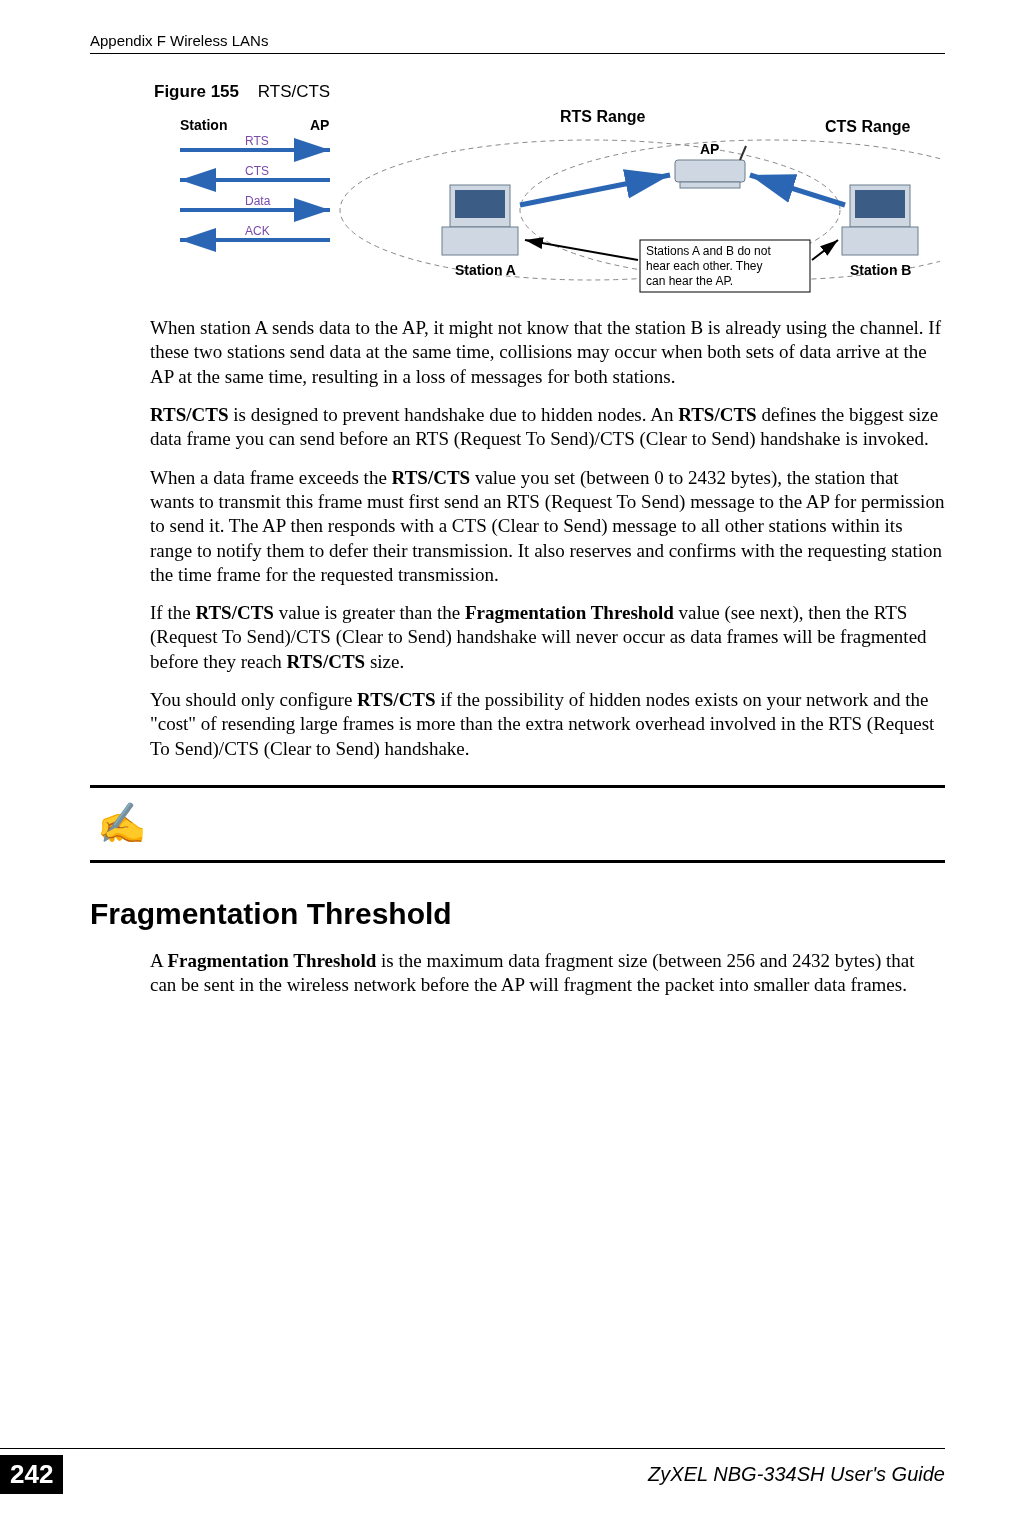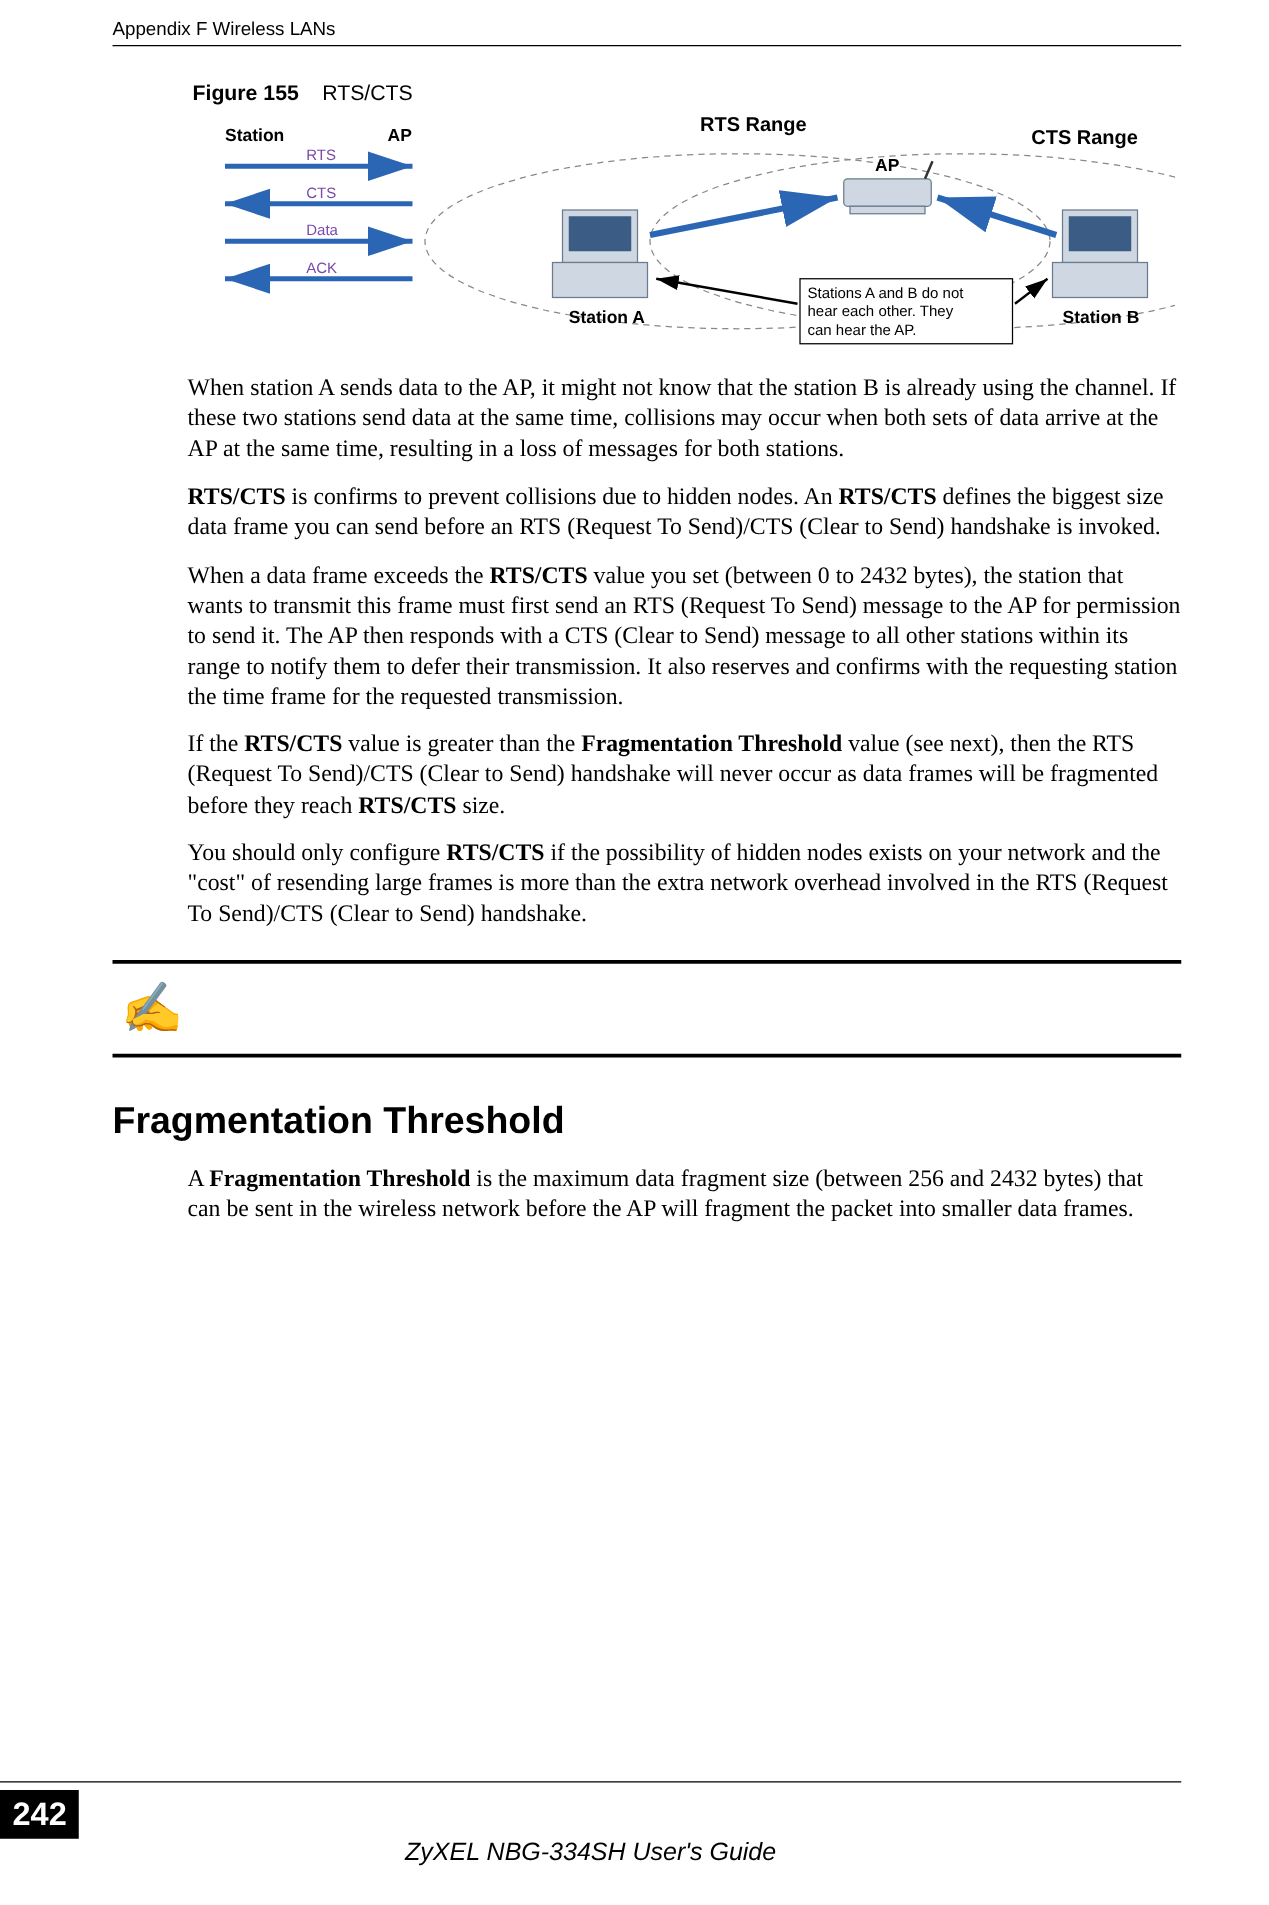--- a/index.html
+++ b/index.html
@@ -5,21 +5,21 @@
   * { box-sizing: border-box; margin: 0; padding: 0; }
   body {
     width: 1015px;
     height: 1524px;
     font-family: "Times New Roman", Times, serif;
     color: #000;
     position: relative;
     background: #fff;
   }
   .page {
-    padding: 15px 70px 0 90px;
+    padding: 32px 70px 0 90px;
     position: relative;
     height: 100%;
   }
   .header-row {
     display: flex;
     justify-content: space-between;
     font-family: Arial, Helvetica, sans-serif;
     font-size: 15px;
     margin-bottom: 4px;
   }
@@ -81,21 +81,20 @@
   }
   .footer-rule {
     border: none;
     border-top: 1px solid #000;
     margin-bottom: 6px;
   }
   .footer-row {
     display: flex;
     align-items: center;
     font-family: Arial, Helvetica, sans-serif;
-    flex-direction: column;
   }
   .page-num {
     background: #000;
     color: #fff;
     font-weight: bold;
     font-size: 26px;
     padding: 4px 10px;
     margin-right: auto;
   }
   .footer-right {
@@ -183,21 +182,21 @@
         <text x="226" y="175" font-family="Arial" font-size="12">can hear the AP.</text>
         <line x1="218" y1="150" x2="105" y2="130" stroke="#000" stroke-width="2" marker-end="url(#arBk)"></line>
         <line x1="392" y1="150" x2="418" y2="130" stroke="#000" stroke-width="2" marker-end="url(#arBk)"></line>
       </g>
     </svg>
   </div>
 
   <p class="body-text">When station A sends data to the AP, it might not know that the station B is already using the channel. If these two stations send data at the same time, collisions may occur when both sets of data arrive at the AP at the same time, resulting in a loss of messages for both stations.</p>
 
   <p class="body-text">
-    <b>RTS/CTS</b><span> is confirms to prevent collisions due to hidden nodes. An </span><b>RTS/CTS</b><span> defines the biggest size data frame you can send before an RTS (Request To Send)/CTS (Clear to Send) handshake is invoked.</span>
+    <b>RTS/CTS</b><span> is designed to prevent handshake due to hidden nodes. An </span><b>RTS/CTS</b><span> defines the biggest size data frame you can send before an RTS (Request To Send)/CTS (Clear to Send) handshake is invoked.</span>
   </p>
 
   <p class="body-text">
     <span>When a data frame exceeds the </span><b>RTS/CTS</b><span> value you set (between 0 to 2432 bytes), the station that wants to transmit this frame must first send an RTS (Request To Send) message to the AP for permission to send it. The AP then responds with a CTS (Clear to Send) message to all other stations within its range to notify them to defer their transmission. It also reserves and confirms with the requesting station the time frame for the requested transmission.</span>
   </p>
 
 
   <p class="body-text">
     <span>If the </span><b>RTS/CTS</b><span> value is greater than the </span><b>Fragmentation Threshold</b><span> value (see next), then the RTS (Request To Send)/CTS (Clear to Send) handshake will never occur as data frames will be fragmented before they reach </span><b>RTS/CTS</b><span> size.</span>
   </p>

